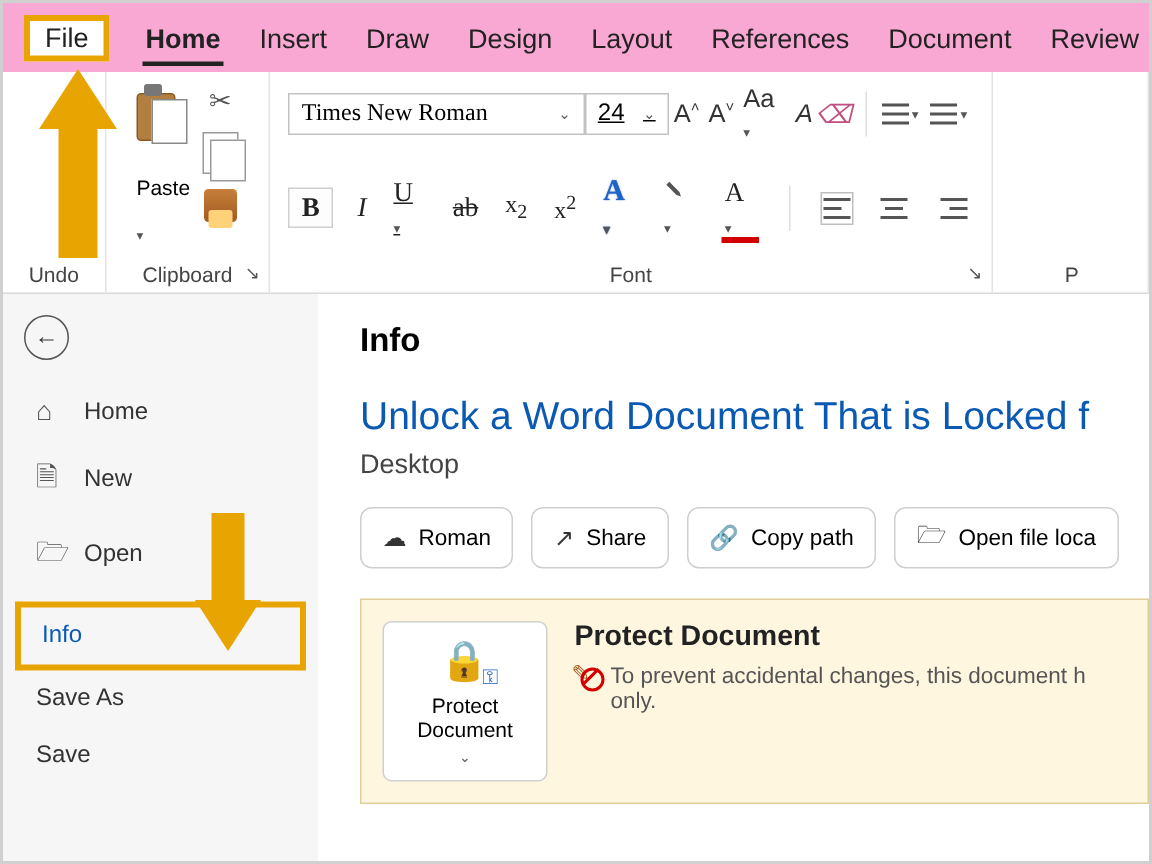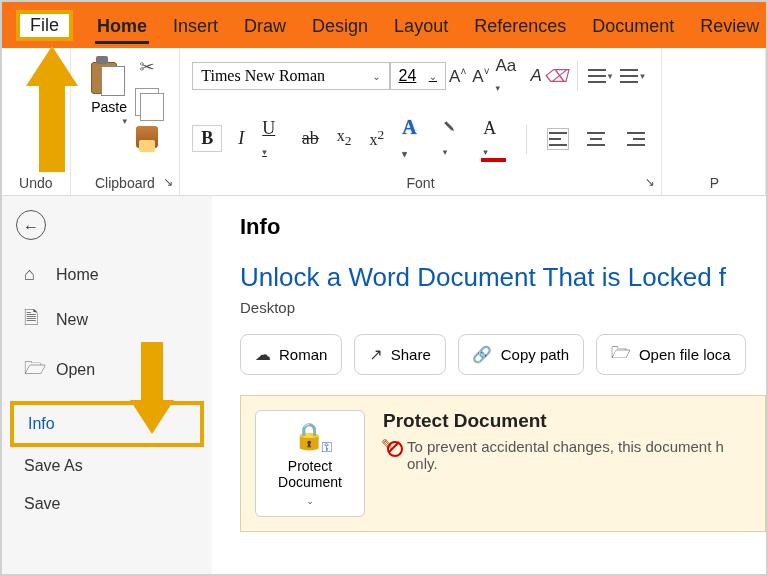--- a/index.html
+++ b/index.html
@@ -1,35 +1,35 @@
 <!DOCTYPE html>
 <html><head>
 <meta charset="utf-8">
 <style>
   * { box-sizing: border-box; margin: 0; padding: 0; }
   body { font-family: "Segoe UI", Arial, sans-serif; background: #fff; width: 768px; height: 576px; overflow: hidden; position: relative; border: 2px solid #d0d0d0; }
 
   
-  .tabs { display: flex; align-items: center; height: 46px; padding: 0 14px; gap: 22px; background: #f97316; }
+  .tabs { display: flex; align-items: center; height: 46px; padding: 0 14px; gap: 22px; background: #f9a8d4; }
   .tab { font-size: 18px; color: #222; cursor: pointer; padding: 6px 2px 4px; position: relative; }
   .tab.active { font-weight: 600; }
   .tab.active::after { content:""; position:absolute; left:0; right:0; bottom:-3px; height:3px; background:#222; }
   .tab.file { border: 4px solid #e8a400; padding: 1px 10px; background:#fff; }
 
   
   .ribbon { display: flex; height: 148px; background: #fff; border-bottom: 1px solid #d9d9d9; }
   .rgroup { border-right: 1px solid #e4e4e4; padding: 8px 12px 2px; display: flex; flex-direction: column; justify-content: space-between; position: relative; }
   .rgroup-label { text-align: center; font-size: 14px; color: #444; padding: 4px 0 2px; }
   .launcher { position: absolute; right: 6px; bottom: 6px; font-size: 12px; color: #555; }
 
   .undo-group { width: 72px; align-items:center; }
   .clipboard-group { width: 116px; align-items:center; }
   .font-group { flex: 1; }
 
-  .paste-btn { display:flex; flex-direction:column; align-items:flex-end; gap:1px; font-size:14px; }
+  .paste-btn { display:flex; flex-direction:column; align-items:flex-start; gap:19px; font-size:14px; }
   .paste-icon { width:36px; height:42px; position:relative; }
   .paste-icon::before { content:""; position:absolute; left:0; top:6px; width:24px; height:30px; background:#b18040; border:1px solid #8a5a20; border-radius:3px; }
   .paste-icon::after { content:""; position:absolute; left:10px; top:10px; width:22px; height:28px; background:#fff; border:1px solid #888; }
   .paste-clip { position:absolute; left:5px; top:0; width:12px; height:8px; background:#777; border-radius:2px; }
 
   .clip-side { display:flex; flex-direction:column; gap:10px; align-items:center; }
   .clip-top { display:flex; gap:8px; align-items:flex-start; }
   .cut-icon { font-size:18px; color:#555; }
   .copy-icon { width:24px; height:28px; border:1px solid #999; background:#fff; position:relative; }
   .copy-icon::after{content:"";position:absolute;left:4px;top:4px;width:22px;height:26px;border:1px solid #999;background:#fff;}
@@ -77,21 +77,21 @@
   .sidepane { width:210px; background:#f6f6f6; padding:12px 8px; }
   .backbtn { width:30px; height:30px; border:1.5px solid #555; border-radius:50%; display:flex; align-items:center; justify-content:center; margin:2px 0 14px 6px; cursor:pointer; }
   .backbtn::before{content:"←"; font-size:16px; color:#333;}
   .sideitem { display:flex; align-items:center; gap:12px; padding:10px 14px; font-size:16px; color:#333; cursor:pointer; }
   .sideitem.highlight { border:4px solid #e8a400; color:#0a5ab4; margin-top:6px; }
   .sideitem .icon { width:20px; color:#555; font-size:18px; }
 
   .content { flex:1; padding:18px 0 0 28px; background:#fff; }
   .info-title { font-size:22px; font-weight:600; margin-bottom:22px; }
   .doc-title { font-size:26px; color:#0a5ab4; margin-bottom:6px; white-space:nowrap; }
-  .doc-loc { font-size:15px; color:#444; margin-bottom:18px; }
+  .doc-loc { font-size:18px; color:#444; margin-bottom:18px; }
   .actions { display:flex; gap:12px; margin-bottom:20px; white-space:nowrap; }
   .pill { border:1px solid #cfcfcf; border-radius:8px; padding:6px 14px; display:inline-flex; align-items:center; gap:8px; font-size:15px; cursor:pointer; background:#fff;}
   .pill .icon{font-size:16px;color:#333;}
 
   .protect-box { display:flex; gap:18px; border:1px solid #dfcf9a; background:#fff6df; padding:14px; }
   .protect-btn { width:110px; background:#fff; border:1px solid #cfcfcf; border-radius:6px; display:flex; flex-direction:column; align-items:center; justify-content:center; padding:10px 4px; font-size:14px; text-align:center; cursor:pointer; gap:6px;}
   .lockicon { font-size:26px; color:#333; position:relative; }
   .lockkey { position:absolute; right:-6px; bottom:-4px; font-size:14px; color:#1f62c8;}
   .protect-body h3 { font-size:19px; font-weight:600; color:#222; margin-bottom:6px;}
   .protect-body p { font-size:15px; color:#555; display:flex; gap:8px; }

